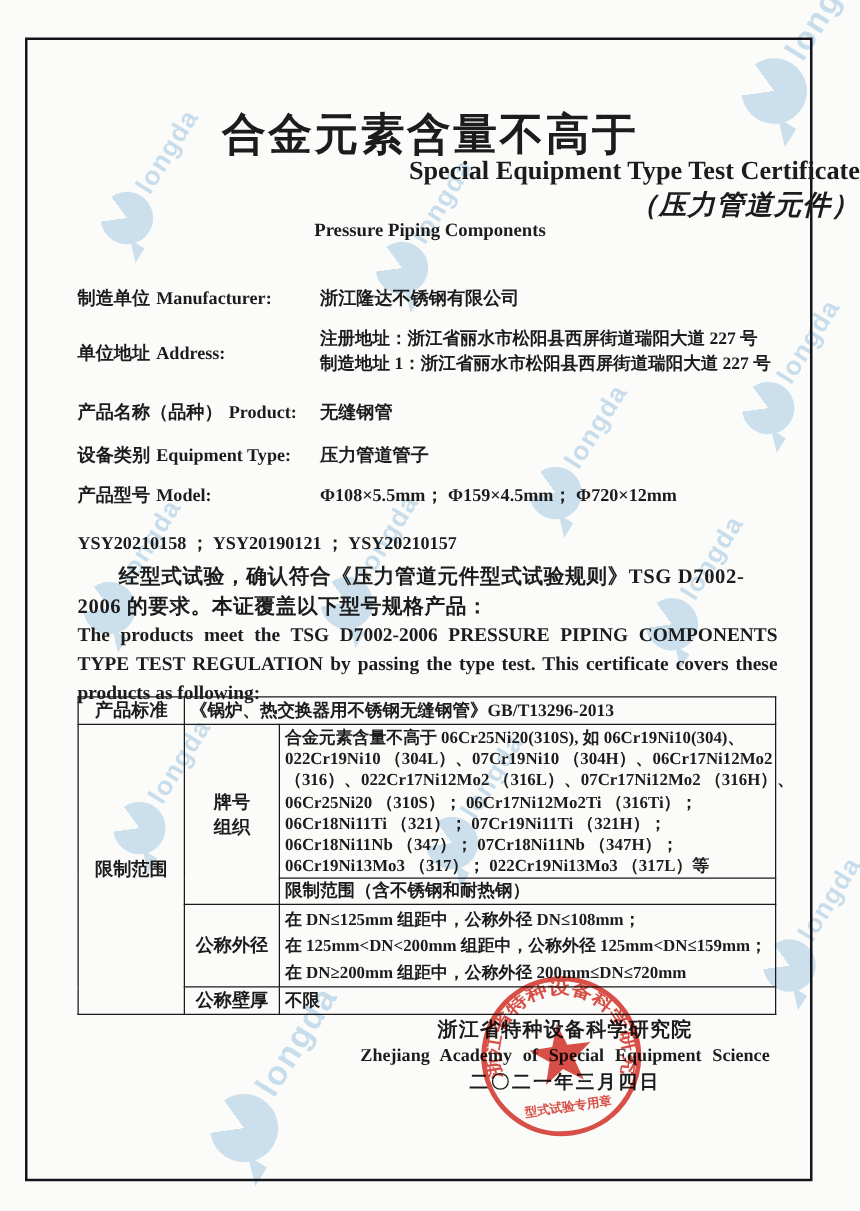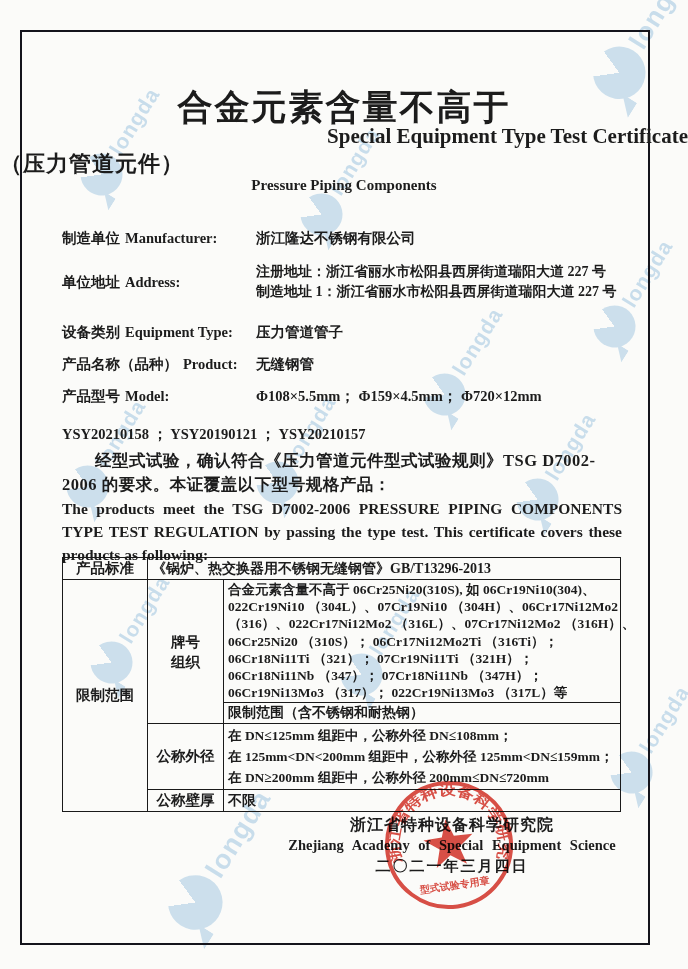--- a/index.html
+++ b/index.html
@@ -42,22 +42,22 @@
   .wm8{left:498px;top:445px;}
   .wm9{left:72px;top:608px;}
   .wm10{left:322px;top:620px;}
   .wm11{left:592px;top:718px;}
   .wm12{left:162px;top:838px;transform:rotate(-58deg) scale(1.3);}
   
   .content{position:absolute;inset:0;z-index:2;font-weight:700;}
   .title-cn{position:absolute;top:84px;left:0;width:100%;text-align:center;
     font-size:35px;letter-spacing:2px;}
   .title-en{position:absolute;top:124px;left:0;width:100%;text-align:right;font-size:21px;}
-  .subtitle-cn{position:absolute;top:149px;left:0;width:100%;text-align:left;
-    font-size:22px;letter-spacing:1px;}
+  .subtitle-cn{position:absolute;top:149px;left:0;width:100%;text-align:right;
+    font-size:22px;letter-spacing:1px;font-style:italic;}
   .subtitle-en{position:absolute;top:177px;left:0;width:100%;text-align:center;font-size:15px;}
   .cert-line{position:absolute;top:198px;left:296px;display:flex;align-items:baseline;gap:9px;}
   .cert-label-cn{font-size:17px;}
   .cert-label-en{font-size:13.5px;}
   .cert-number{font-size:18px;letter-spacing:.5px;}
   
   .fields{position:absolute;left:62px;top:226px;width:560px;}
   .frow{display:flex;align-items:center;margin-bottom:0;}
   .flabel{flex:0 0 194px;font-size:14.5px;}
   .flabel .cn{margin-right:5px;margin-top:12px;}
@@ -174,28 +174,28 @@
     </div>
 
     <div class="frow frow-address">
       <span class="flabel"><span class="cn">单位地址</span><span class="en">Address:</span></span>
       <span class="fvalue addr-lines">
         <div>注册地址：浙江省丽水市松阳县西屏街道瑞阳大道 227 号</div>
         <div>制造地址 1：浙江省丽水市松阳县西屏街道瑞阳大道 227 号</div>
       </span>
     </div>
 
+    <div class="frow frow-product">
+      <span class="flabel"><span class="cn">产品名称（品种）</span><span class="en">Product:</span></span>
+      <span class="fvalue">无缝钢管</span>
+    </div>
+
     <div class="frow frow-equipment">
       <span class="flabel"><span class="cn">设备类别</span><span class="en">Equipment Type:</span></span>
       <span class="fvalue">压力管道管子</span>
-    </div>
-
-    <div class="frow frow-product">
-      <span class="flabel"><span class="cn">产品名称（品种）</span><span class="en">Product:</span></span>
-      <span class="fvalue">无缝钢管</span>
     </div>
 
     <div class="frow frow-model">
       <span class="flabel"><span class="cn">产品型号</span><span class="en">Model:</span></span>
       <span class="fvalue">Φ108×5.5mm；  Φ159×4.5mm；  Φ720×12mm</span>
     </div>
 
     <div class="frow frow-report">
       <span class="fvalue">YSY20210158 ；    YSY20190121 ；   YSY20210157</span>
     </div>

